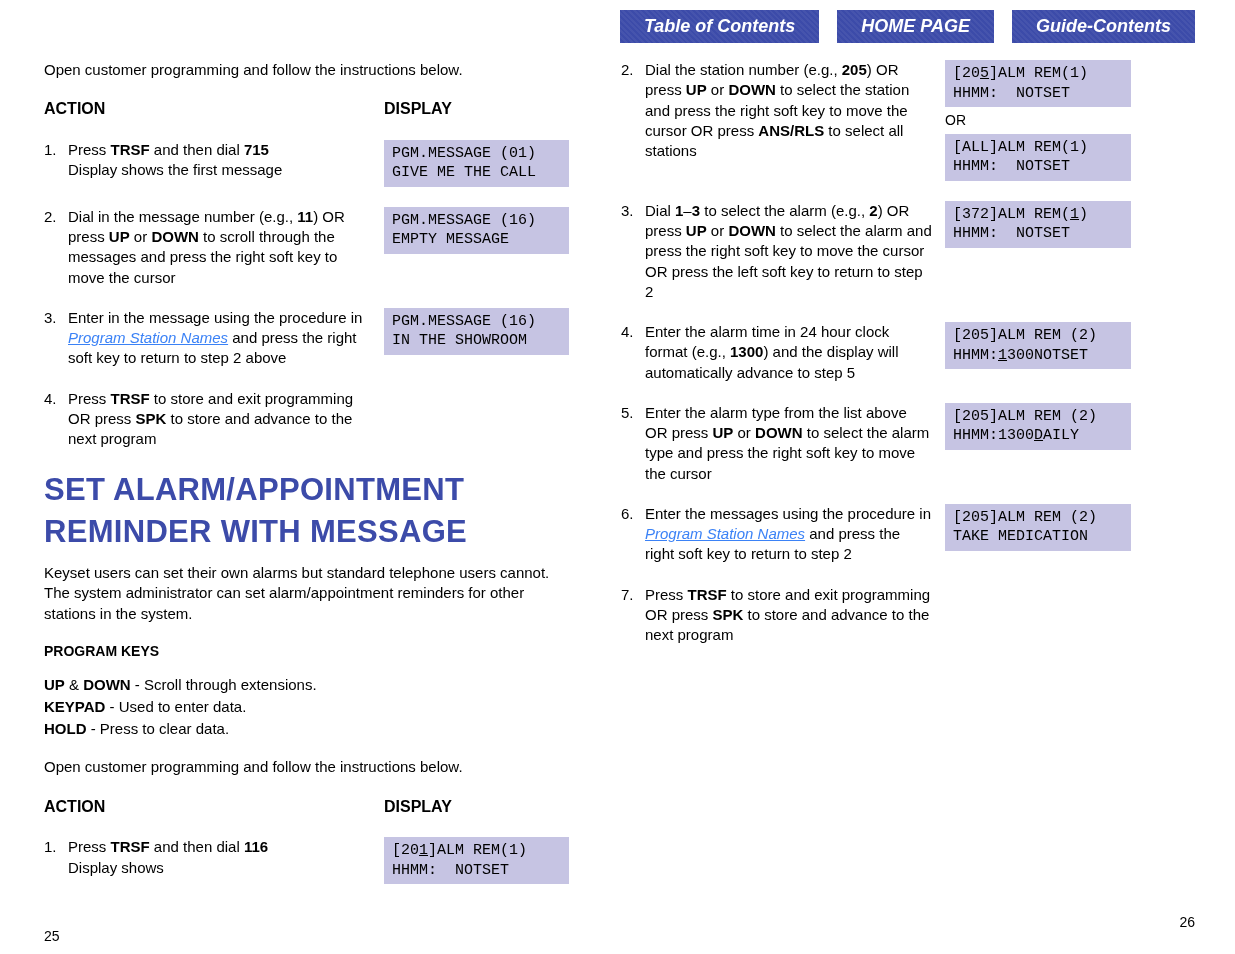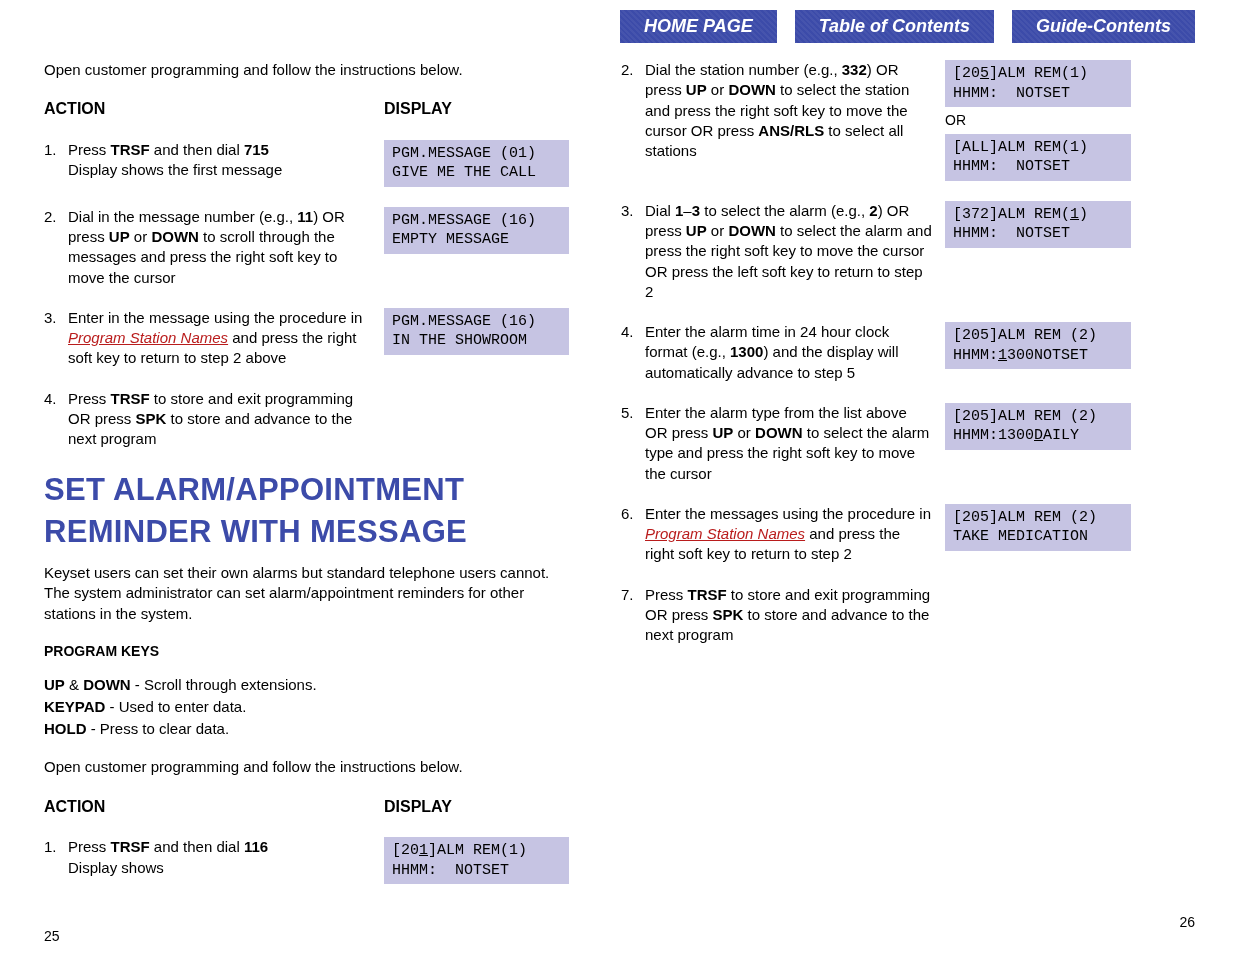--- a/index.html
+++ b/index.html
@@ -93,21 +93,21 @@
     }
     .body-p { margin-bottom: 18px; }
     .subhead {
       font-weight: bold;
       font-size: 14px;
       margin-bottom: 14px;
     }
     .key-line { margin-bottom: 2px; }
     .keys-block { margin-bottom: 18px; }
     .link {
-      color: #b91c1c;
+      color: #3b82f6;
       text-decoration: underline;
       font-style: italic;
       cursor: pointer;
     }
     .page-num-left {
       position: absolute;
       bottom: 8px;
       left: 44px;
       font-size: 14px;
     }
@@ -120,22 +120,22 @@
     .u { text-decoration: underline; }
     b { font-weight: bold; }
     .col-right .action-text { width: 300px; padding-right: 12px; }
     .col-right .display-box { width: 186px; }
     .display-stack { display: flex; flex-direction: column; }
   </style>
 </head>
 <body>
 
 <div class="nav-tabs">
+  <button class="nav-tab">Table of Contents</button>
   <button class="nav-tab">HOME PAGE</button>
-  <button class="nav-tab">Table of Contents</button>
   <button class="nav-tab">Guide-Contents</button>
 </div>
 
 <div class="page-content">
 
   <div class="col-left">
     <p class="intro">Open customer programming and follow the instructions below.</p>
 
     <div class="two-col-headers">
       <div class="section-header h1">ACTION</div>
@@ -206,21 +206,21 @@
 HHMM:  NOTSET</span></div>
     </div>
 
   </div>
 
   <div class="col-right">
 
     <div class="row">
       <div class="action-num">2.</div>
       <div class="action-text">
-        <span>Dial the station number (e.g., </span><b>332</b><span>) OR press </span><b>UP</b><span> or </span><b>DOWN</b><span> to select the station and press the right soft key to move the cursor OR press </span><b>ANS/RLS</b><span> to select all stations</span>
+        <span>Dial the station number (e.g., </span><b>205</b><span>) OR press </span><b>UP</b><span> or </span><b>DOWN</b><span> to select the station and press the right soft key to move the cursor OR press </span><b>ANS/RLS</b><span> to select all stations</span>
       </div>
       <div class="display-stack">
         <div class="display-box"><span>[20</span><span class="u">5</span><span>]ALM REM(1)
 HHMM:  NOTSET</span></div>
         <div class="or-text">OR</div>
         <div class="display-box">[ALL]ALM REM(1)
 HHMM:  NOTSET</div>
       </div>
     </div>
 

